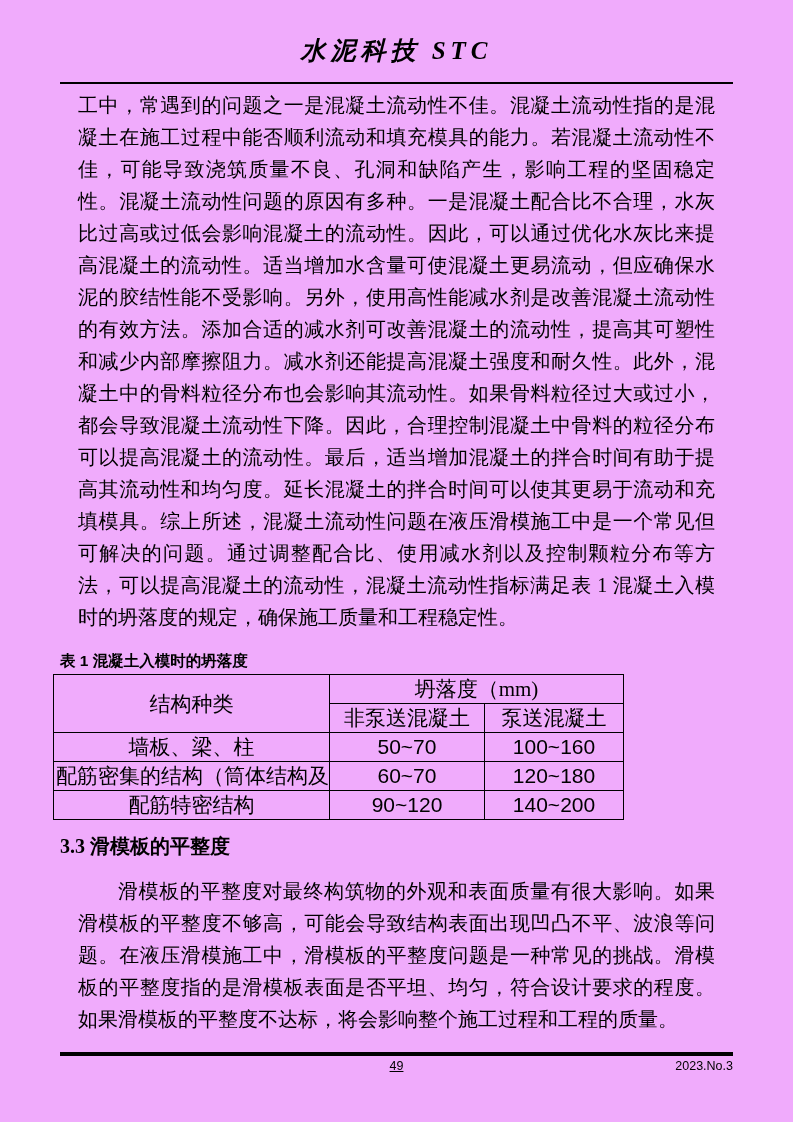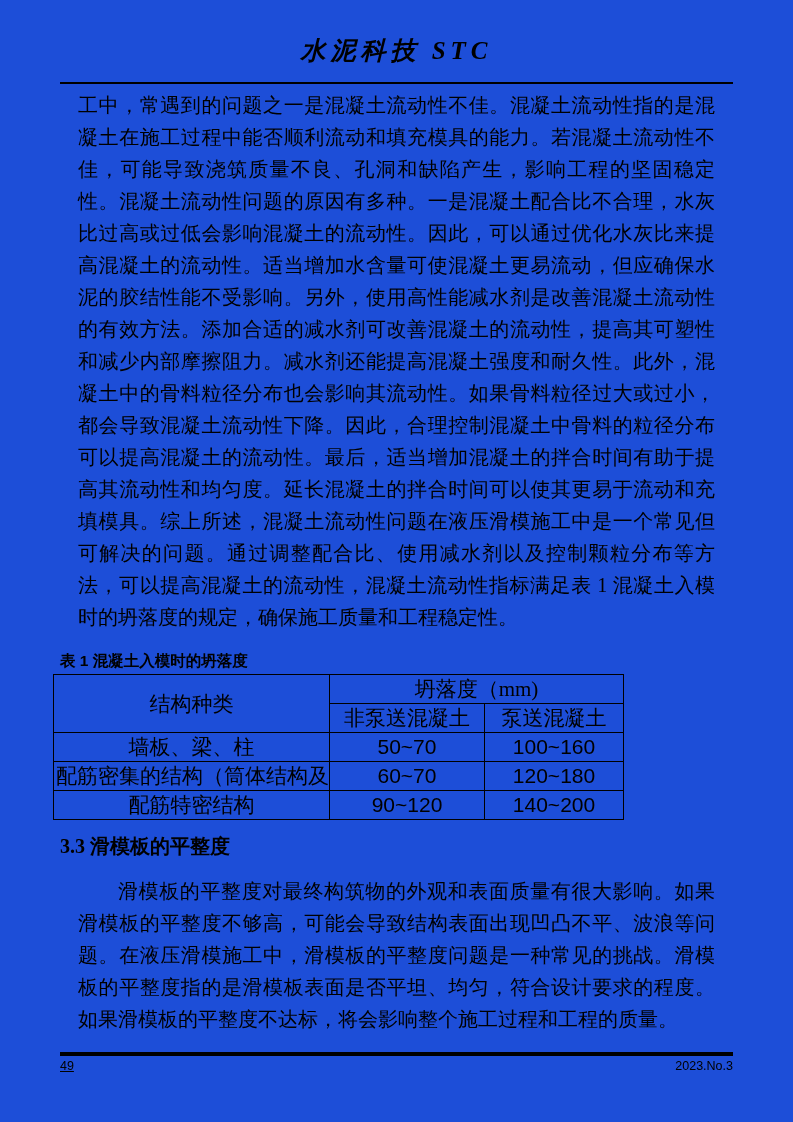--- a/index.html
+++ b/index.html
@@ -1,19 +1,19 @@
 <!DOCTYPE html>
 <html><head>
 <meta charset="utf-8">
 <style>
   html,body { margin:0; padding:0; background:#ffffff; }
   .page {
     position:relative;
     width:793px; height:1122px;
-    background:#1d4ed8;
+    background:#f0abfc;
     color:#000;
     font-family:"Liberation Serif","DejaVu Serif",serif;
     overflow:hidden;
   }
   .content { margin:0 60px; width:673px; }
 
   
   .header { padding-top:36px; height:46px; border-bottom:2px solid #000; text-align:center; box-sizing:content-box; }
   .journal-title {
     font-size:25px; line-height:30px;
@@ -70,21 +70,21 @@
   .footer-rule {
     position:absolute; left:60px; top:1052px;
     width:673px; height:4px; background:#000;
   }
   .footer-meta {
     position:absolute; left:60px; top:1058px;
     width:673px; height:16px;
     font-family:"Liberation Sans","DejaVu Sans",sans-serif;
     font-size:12.5px; line-height:16px;
   }
-  .footer-page-number { display:block; width:100%;text-decoration:underline; }
+  .footer-page-number { display:block; text-align:center; width:100%;text-decoration:underline; }
   .footer-issue { position:absolute; right:0; top:0; }
 </style>
 </head>
 <body>
 
 <div class="page">
 
   <div class="content">
     <div class="header">
       <div class="journal-title">水泥科技 STC</div>

